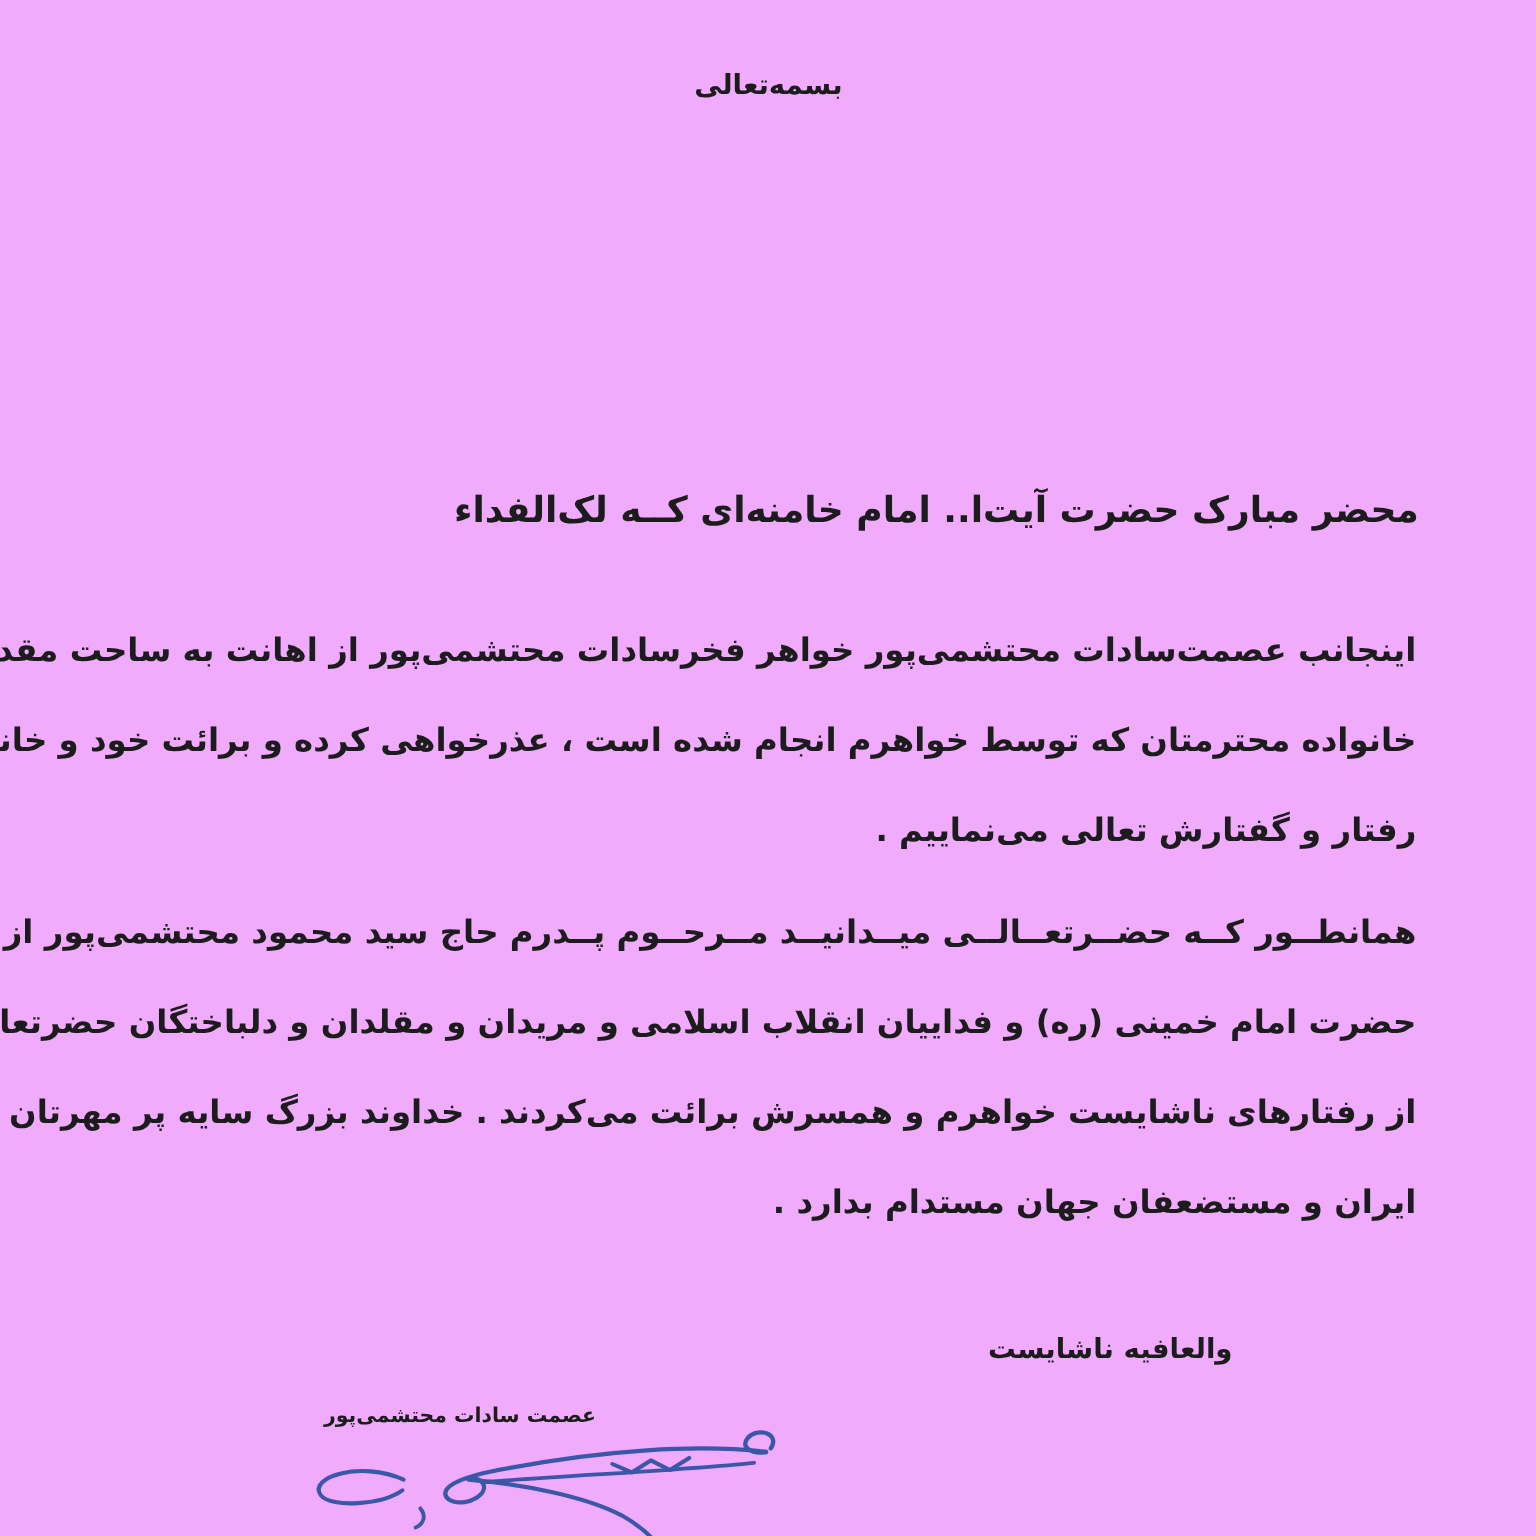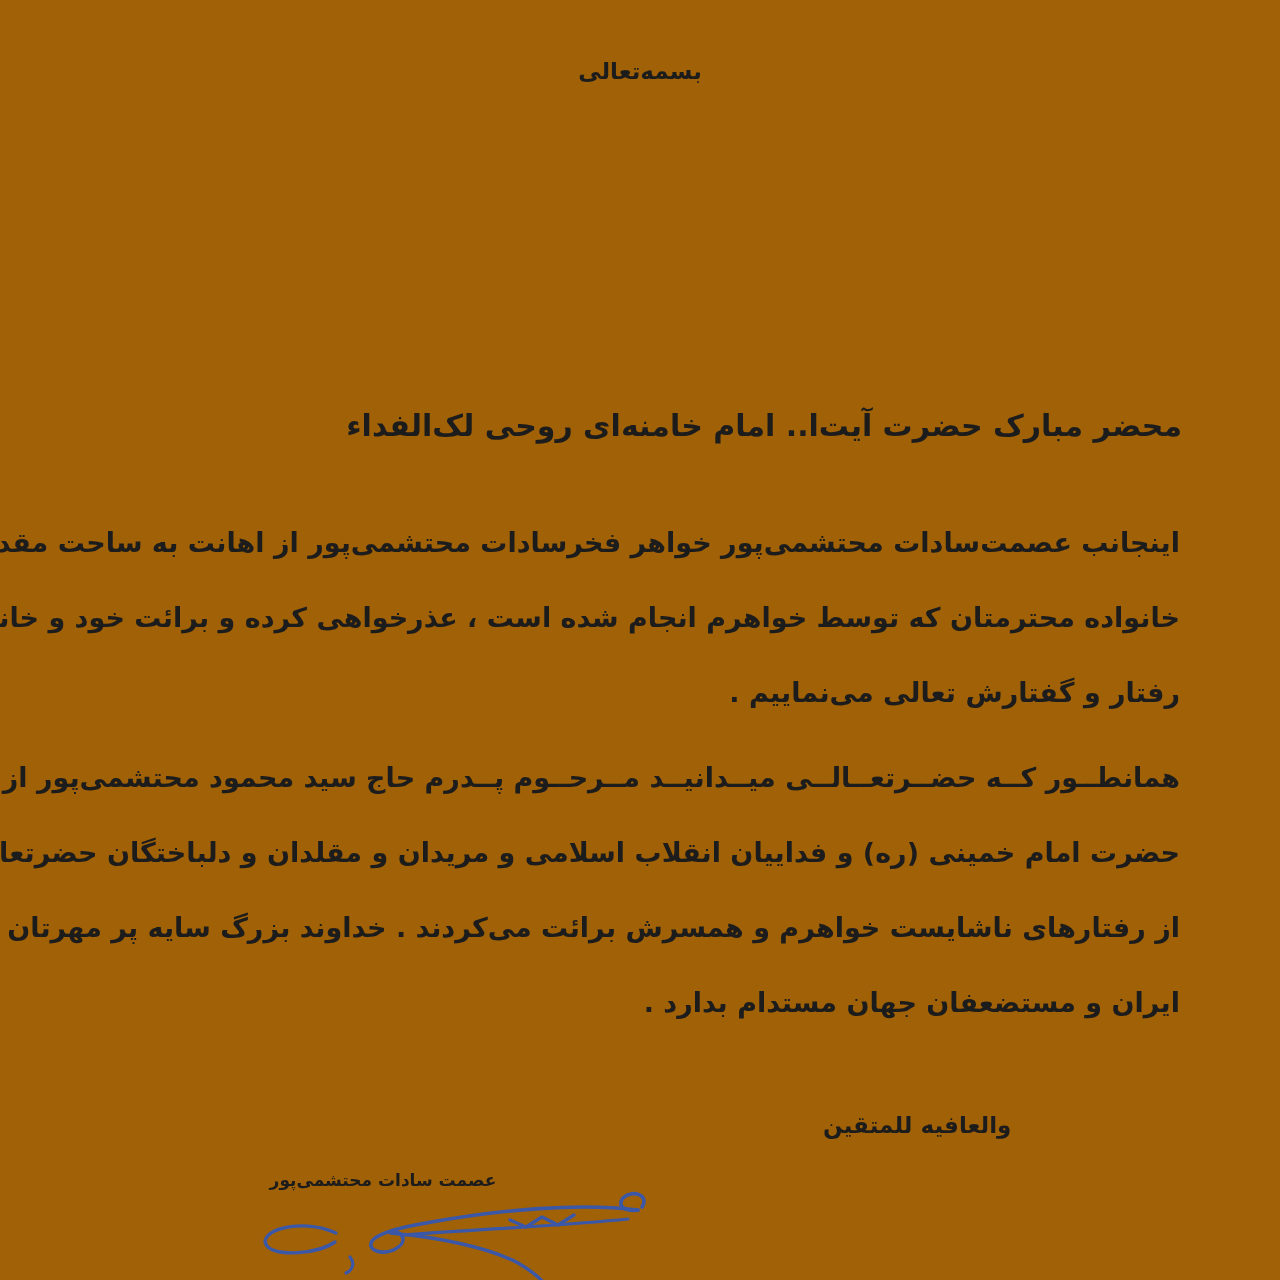--- a/index.html
+++ b/index.html
@@ -5,21 +5,21 @@
   html, body {
     margin: 0;
     padding: 0;
     background: #e8e8e8;
   }
   .page {
     position: relative;
     width: 1280px;
     height: 1280px;
     margin: 0 auto;
-    background: #a16207;
+    background: #f0abfc;
     overflow: hidden;
     font-family: "DejaVu Sans", sans-serif;
     color: #1c1c1c;
     direction: rtl;
   }
   .bismillah {
     position: absolute;
     top: 58px;
     left: 0;
     right: 0;
@@ -93,37 +93,37 @@
     pointer-events: none;
   }
 </style>
 </head>
 <body>
 
 <div class="page">
 
   <div class="bismillah">بسمه‌تعالی</div>
 
-  <div class="heading">محضر مبارک حضرت آیت‌ا.. امام خامنه‌ای روحی لک‌الفداء</div>
+  <div class="heading">محضر مبارک حضرت آیت‌ا.. امام خامنه‌ای کــه لک‌الفداء</div>
 
   <div class="para para-1">
     <div class="line justified">اینجانب عصمت‌سادات محتشمی‌پور خواهر فخرسادات محتشمی‌پور از اهانت به ساحت مقدس شما و</div>
     <div class="line justified">خانواده محترمتان که توسط خواهرم انجام شده است ، عذرخواهی کرده و برائت خود  و خانواده‌ام را از ایشان و</div>
     <div class="line end">رفتار و گفتارش تعالی می‌نماییم .</div>
   </div>
 
   <div class="para para-2">
     <div class="line justified">همانطــور کــه حضــرتعــالــی میــدانیــد مــرحــوم پــدرم حاج سید محمود محتشمی‌پور از یاران قدیمی</div>
     <div class="line justified">حضرت امام خمینی (ره) و فداییان انقلاب اسلامی و مریدان و مقلدان و دلباختگان حضرتعالی بودند و همواره</div>
     <div class="line justified">از رفتارهای ناشایست خواهرم و همسرش برائت می‌کردند . خداوند بزرگ سایه پر مهرتان را بر سر ما و همه مردم</div>
     <div class="line end">ایران و مستضعفان جهان مستدام بدارد .</div>
   </div>
 
   <div class="closing">
-    <span class="closing-inner">والعافیه للمتقین</span>
+    <span class="closing-inner">والعافیه ناشایست</span>
   </div>
 
   <div class="signer-name">عصمت سادات محتشمی‌پور</div>
 
   <svg class="signature" viewBox="0 0 425 97" xmlns="http://www.w3.org/2000/svg">
     <g fill="none" stroke="#3a57a8" stroke-linecap="round" stroke-linejoin="round">
 
       <path stroke-width="3.4" d="M 96 50 C 60 34, 16 48, 27 63 C 36 74, 78 71, 95 59"></path>
 
       <path stroke-width="3.6" d="M 402 24 C 410 12, 392 6, 383 15 C 376 23, 386 29, 398 27"></path>

